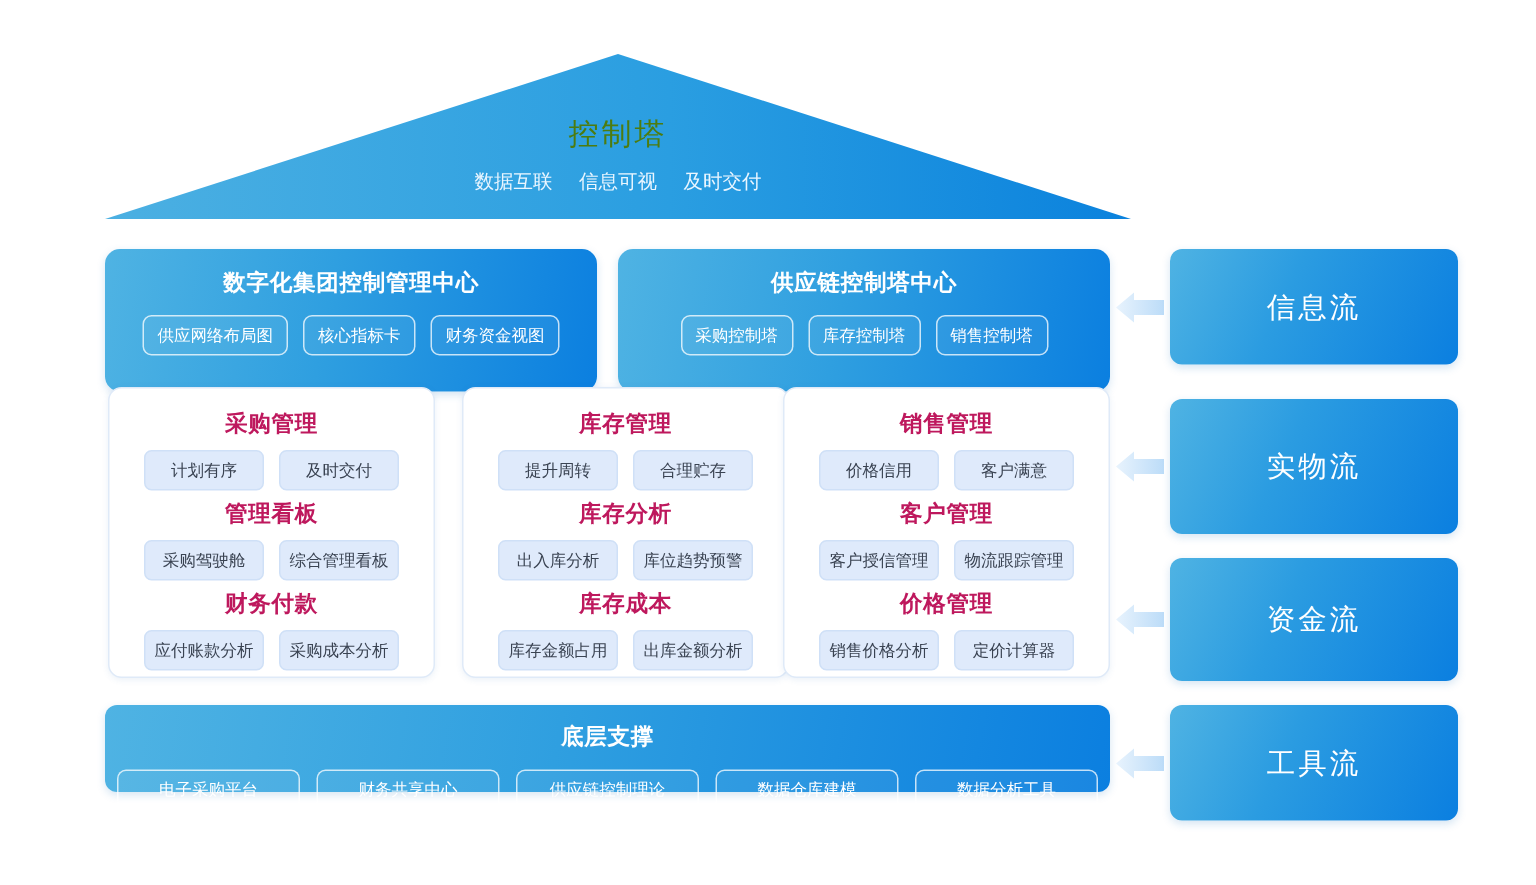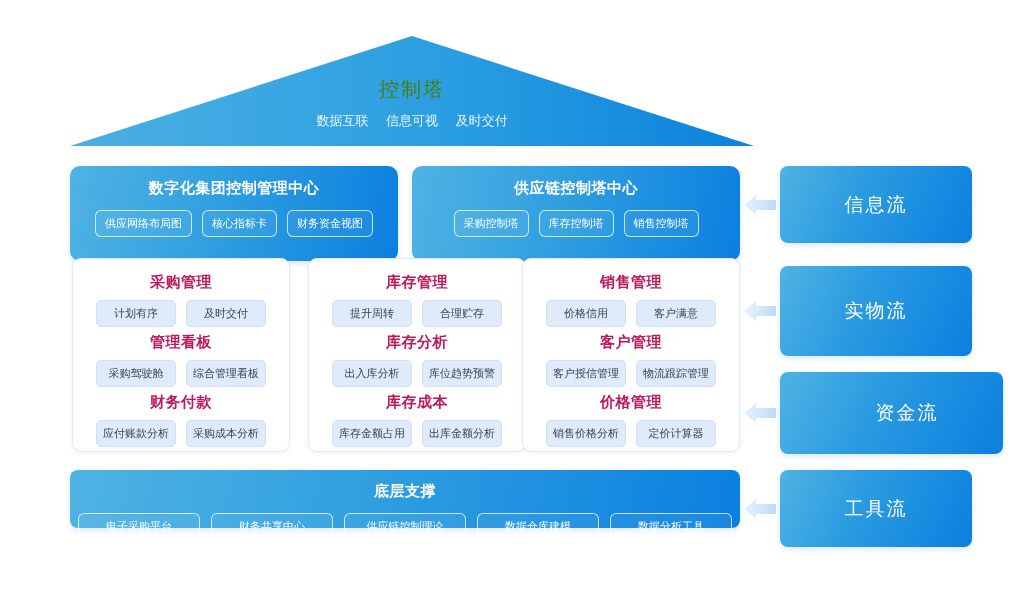--- a/index.html
+++ b/index.html
@@ -148,21 +148,21 @@
     align-items: center;
     justify-content: center;
   }
   .flow-label {
     color: #ffffff;
     font-size: 19px;
     letter-spacing: 2px;
   }
   #flow-0 { top: 166px; height: 77px; }
   #flow-1 { top: 266px; height: 90px; }
-  #flow-2 { top: 372px; height: 82px; padding-left: 31px; }
+  #flow-2 { top: 372px; height: 82px; }
   #flow-3 { top: 470px; height: 77px; }
 
   
   .arrow {
     position: absolute;
     left: 744px;
     width: 32px;
     height: 26px;
   }
   .arrow svg { display: block; width: 100%; height: 100%; }

